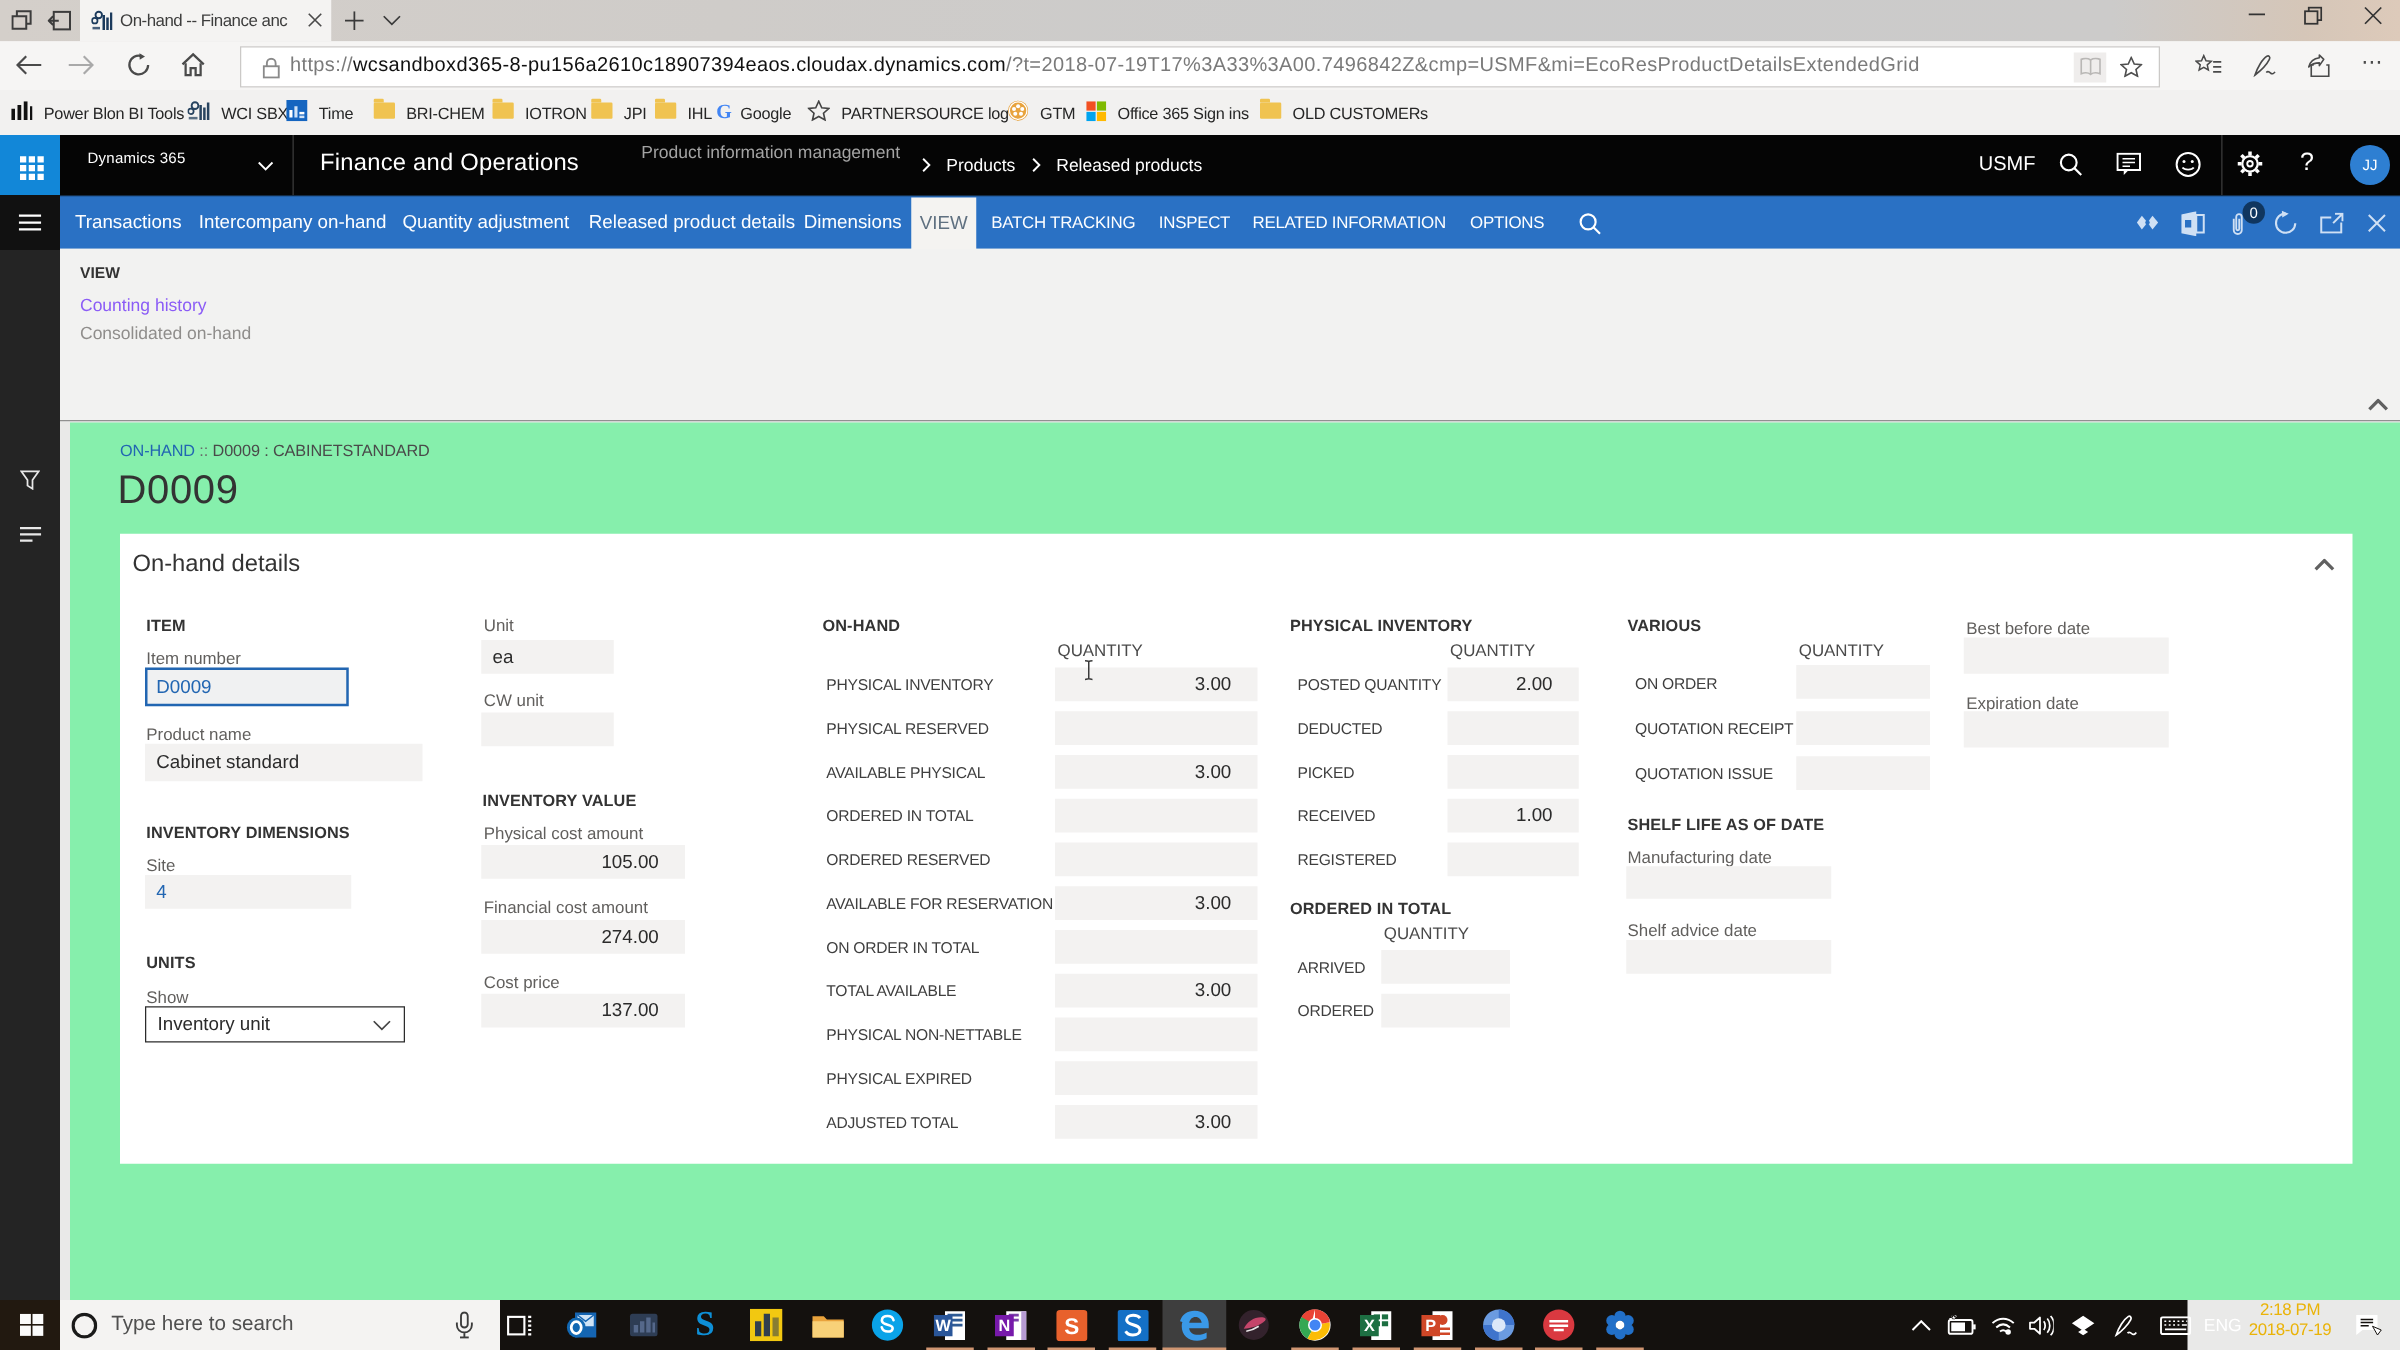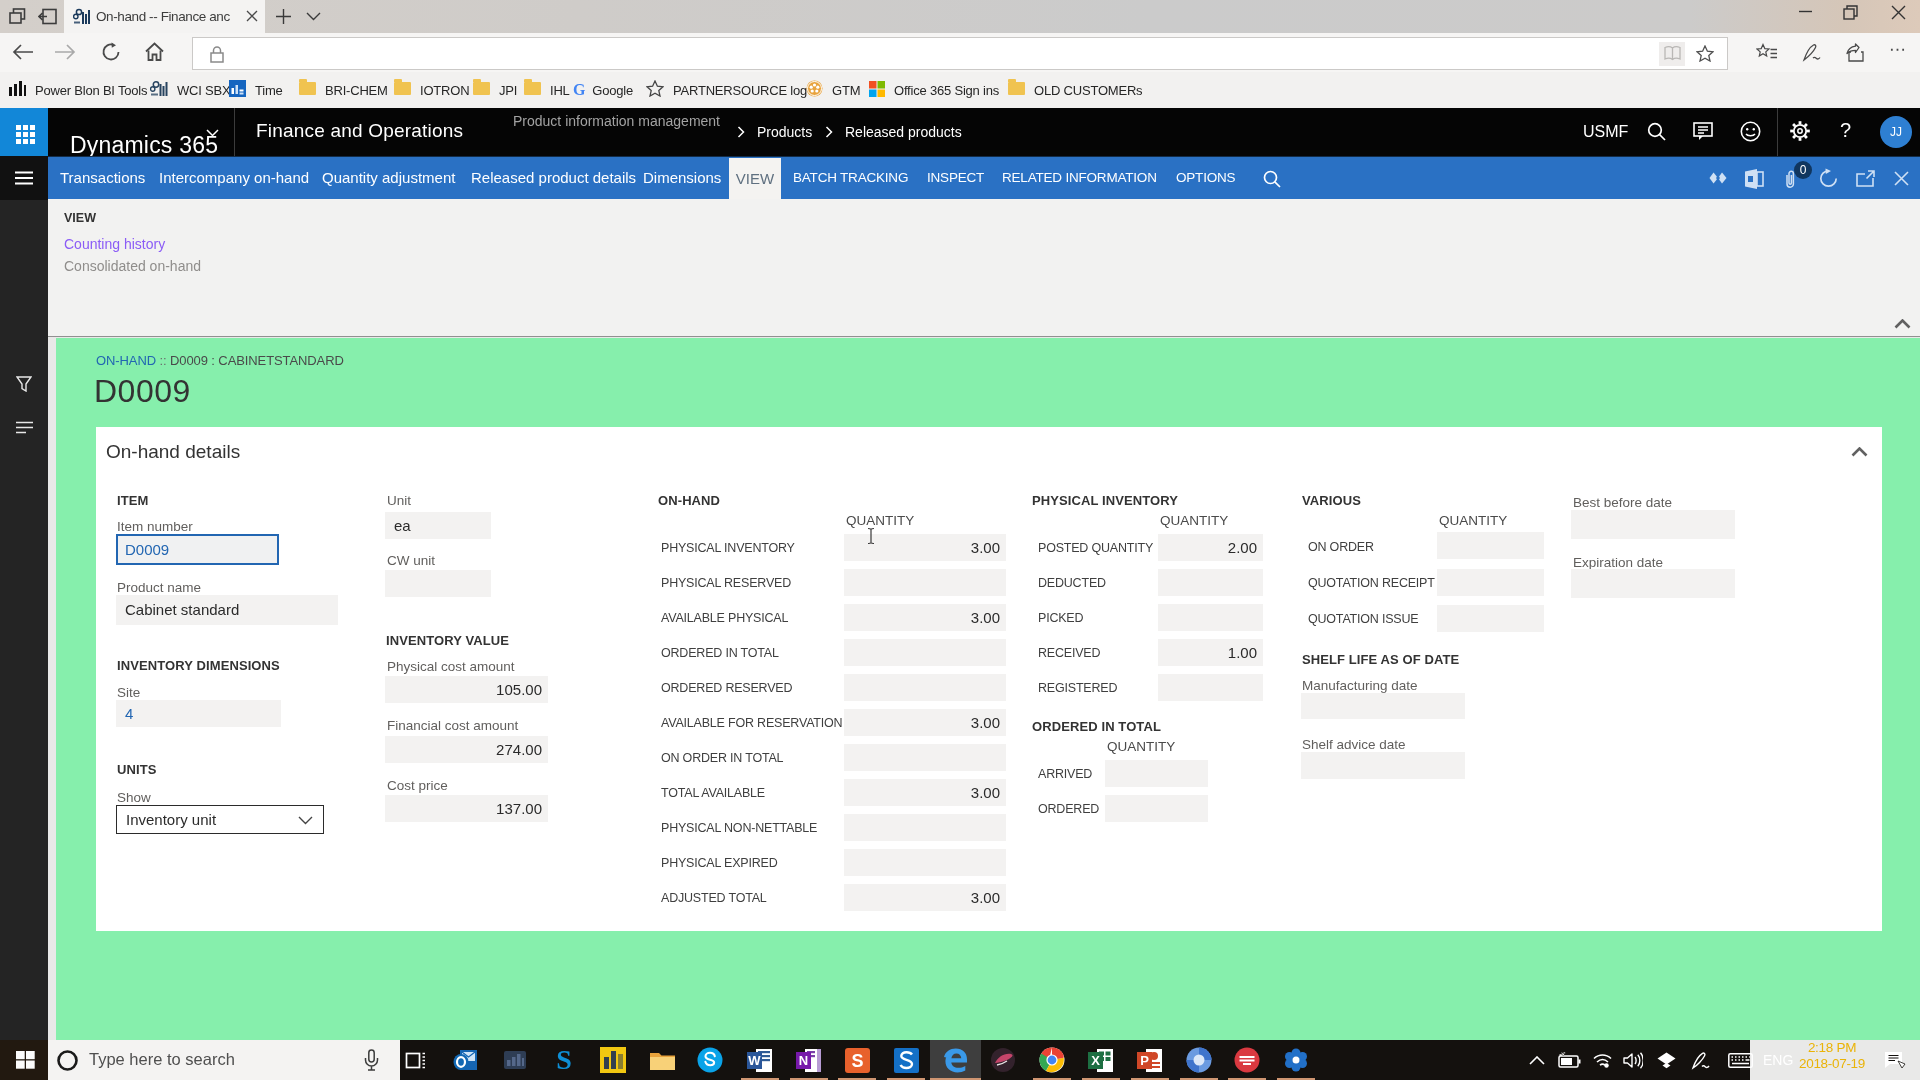--- a/index.html
+++ b/index.html
@@ -31,21 +31,21 @@
 #viewtab{left:681px;top:1px;width:52px;height:42px;background:#f4f3f1;color:#5f7080;text-align:center;line-height:42px;font-size:15px;}
 
 #flyout{left:48px;top:199px;width:1872px;height:138px;background:#f2f2f1;border-bottom:1px solid #909090;}
 
 #content{left:56px;top:338px;width:1904px;height:702px;background:#86efac;}
 #panel{left:40px;top:89px;width:1786px;height:504px;background:#ffffff;}
 .ghdr{position:absolute;font-size:13px;font-weight:bold;color:#333;letter-spacing:0.1px;white-space:nowrap;}
 .flbl{position:absolute;font-size:13.5px;color:#615f5d;white-space:nowrap;}
 .ulbl{position:absolute;font-size:12.5px;letter-spacing:-0.2px;color:#3f3f3f;white-space:nowrap;}
 .fbox{position:absolute;background:#f3f2f1;height:27px;font-size:15px;color:#2b2b2b;line-height:27px;}
-.num{text-align:right;padding-right:6px;}
+.num{text-align:right;padding-right:21px;}
 
 #taskbar{left:0;top:1040px;width:1750px;height:40px;background:#14110e;}
 .tbico{position:absolute;top:0;width:48px;height:40px;display:flex;align-items:center;justify-content:center;}
 .runbar{position:absolute;top:38px;height:2px;background:#cf9672;}
 </style>
 </head>
 <body>
 
 <div class="abs" id="titlebar">
   <svg class="abs" style="left:9px;top:8px" width="17" height="17" viewBox="0 0 17 17">
@@ -101,20 +101,21 @@
     </svg>
   <svg class="abs" style="left:144px;top:9px" width="21" height="20" viewBox="0 0 21 20">
       <path d="M2 9.5 L10.5 1.5 L19 9.5" fill="none" stroke="#4a4a4a" stroke-width="1.8"></path>
       <path d="M4.5 8.5 V18 H8.5 V12.5 H12.5 V18 H16.5 V8.5" fill="none" stroke="#4a4a4a" stroke-width="1.8"></path>
     </svg>
   <div class="abs" id="urlbox">
     <svg class="abs" style="left:17px;top:8px" width="14" height="17" viewBox="0 0 14 17">
         <rect x="1" y="7" width="12" height="9" fill="none" stroke="#8a8a8a" stroke-width="1.5"></rect>
         <path d="M3.5 7 V4.5 A3.5 3.5 0 0 1 10.5 4.5 V7" fill="none" stroke="#8a8a8a" stroke-width="1.5"></path>
       </svg>
+    <div class="abs urltxt" style="left:39px;top:6px"><span style="color:#7a7a7a">https://</span><span style="color:#111">wcsandboxd365-8-pu156a2610c18907394eaos.cloudax.dynamics.com</span><span style="color:#7a7a7a">/?t=2018-07-19T17%3A33%3A00.7496842Z&amp;cmp=USMF&amp;mi=EcoResProductDetailsExtendedGrid</span></div>
     <div class="abs" style="left:1466px;top:4px;width:26px;height:24px;background:#efedec"></div>
     <svg class="abs" style="left:1471px;top:8px" width="17" height="15" viewBox="0 0 17 15">
         <path d="M8.5 2 C6.5 0.5 3.5 0.5 1 1.5 V13 C3.5 12 6.5 12 8.5 13.5 C10.5 12 13.5 12 16 13 V1.5 C13.5 0.5 10.5 0.5 8.5 2 V13" fill="none" stroke="#b9b7b5" stroke-width="1.3"></path>
       </svg>
     <svg class="abs" style="left:1503px;top:7px" width="18" height="17" viewBox="0 0 18 17">
         <path d="M9 1 L11.4 6.2 L17 6.8 L12.8 10.6 L14 16 L9 13.2 L4 16 L5.2 10.6 L1 6.8 L6.6 6.2 Z" fill="none" stroke="#4f4f4f" stroke-width="1.3"></path>
       </svg>
   </div>
   <svg class="abs" style="left:1756px;top:10px" width="22" height="19" viewBox="0 0 22 19">
       <path d="M7 1.5 L8.8 5.6 L13 6 L9.8 8.9 L10.7 13 L7 10.8 L3.3 13 L4.2 8.9 L1 6 L5.2 5.6 Z" fill="none" stroke="#4a4a4a" stroke-width="1.2"></path>
@@ -184,21 +185,21 @@
     <div class="wsq" style="left:16px;top:17px"></div>
       <div class="wsq" style="left:23px;top:17px"></div>
       <div class="wsq" style="left:30px;top:17px"></div>
     <div class="wsq" style="left:16px;top:24px"></div>
       <div class="wsq" style="left:23px;top:24px"></div>
       <div class="wsq" style="left:30px;top:24px"></div>
     <div class="wsq" style="left:16px;top:31px"></div>
       <div class="wsq" style="left:23px;top:31px"></div>
       <div class="wsq" style="left:30px;top:31px"></div>
   </div>
-  <div class="abs" style="left:70px;top:24px;font-size:23px;color:#fff;letter-spacing:0.2px">Dynamics 365</div>
+  <div class="abs" style="left:70px;top:11px;font-size:12px;color:#fff;letter-spacing:0.2px">Dynamics 365</div>
   <svg class="abs" style="left:206px;top:21px" width="13" height="8" viewBox="0 0 13 8">
       <path d="M1 1 L6.5 6.5 L12 1" fill="none" stroke="#fff" stroke-width="1.5"></path>
     </svg>
   <div class="abs" style="left:234px;top:0;width:1px;height:48px;background:#3c3c3c"></div>
   <div class="abs" style="left:256px;top:12px;font-size:19px;color:#fff;letter-spacing:0.2px">Finance and Operations</div>
   <div class="abs" style="left:513px;top:5px;font-size:14px;color:#a3a3a3">Product information management</div>
   <svg class="abs" style="left:737px;top:18px" width="8" height="12" viewBox="0 0 8 12">
       <path d="M1.5 1 L6.5 6 L1.5 11" fill="none" stroke="#fff" stroke-width="1.5"></path>
     </svg>
   <div class="abs" style="left:757px;top:16px;font-size:14px;color:#fff">Products</div>

